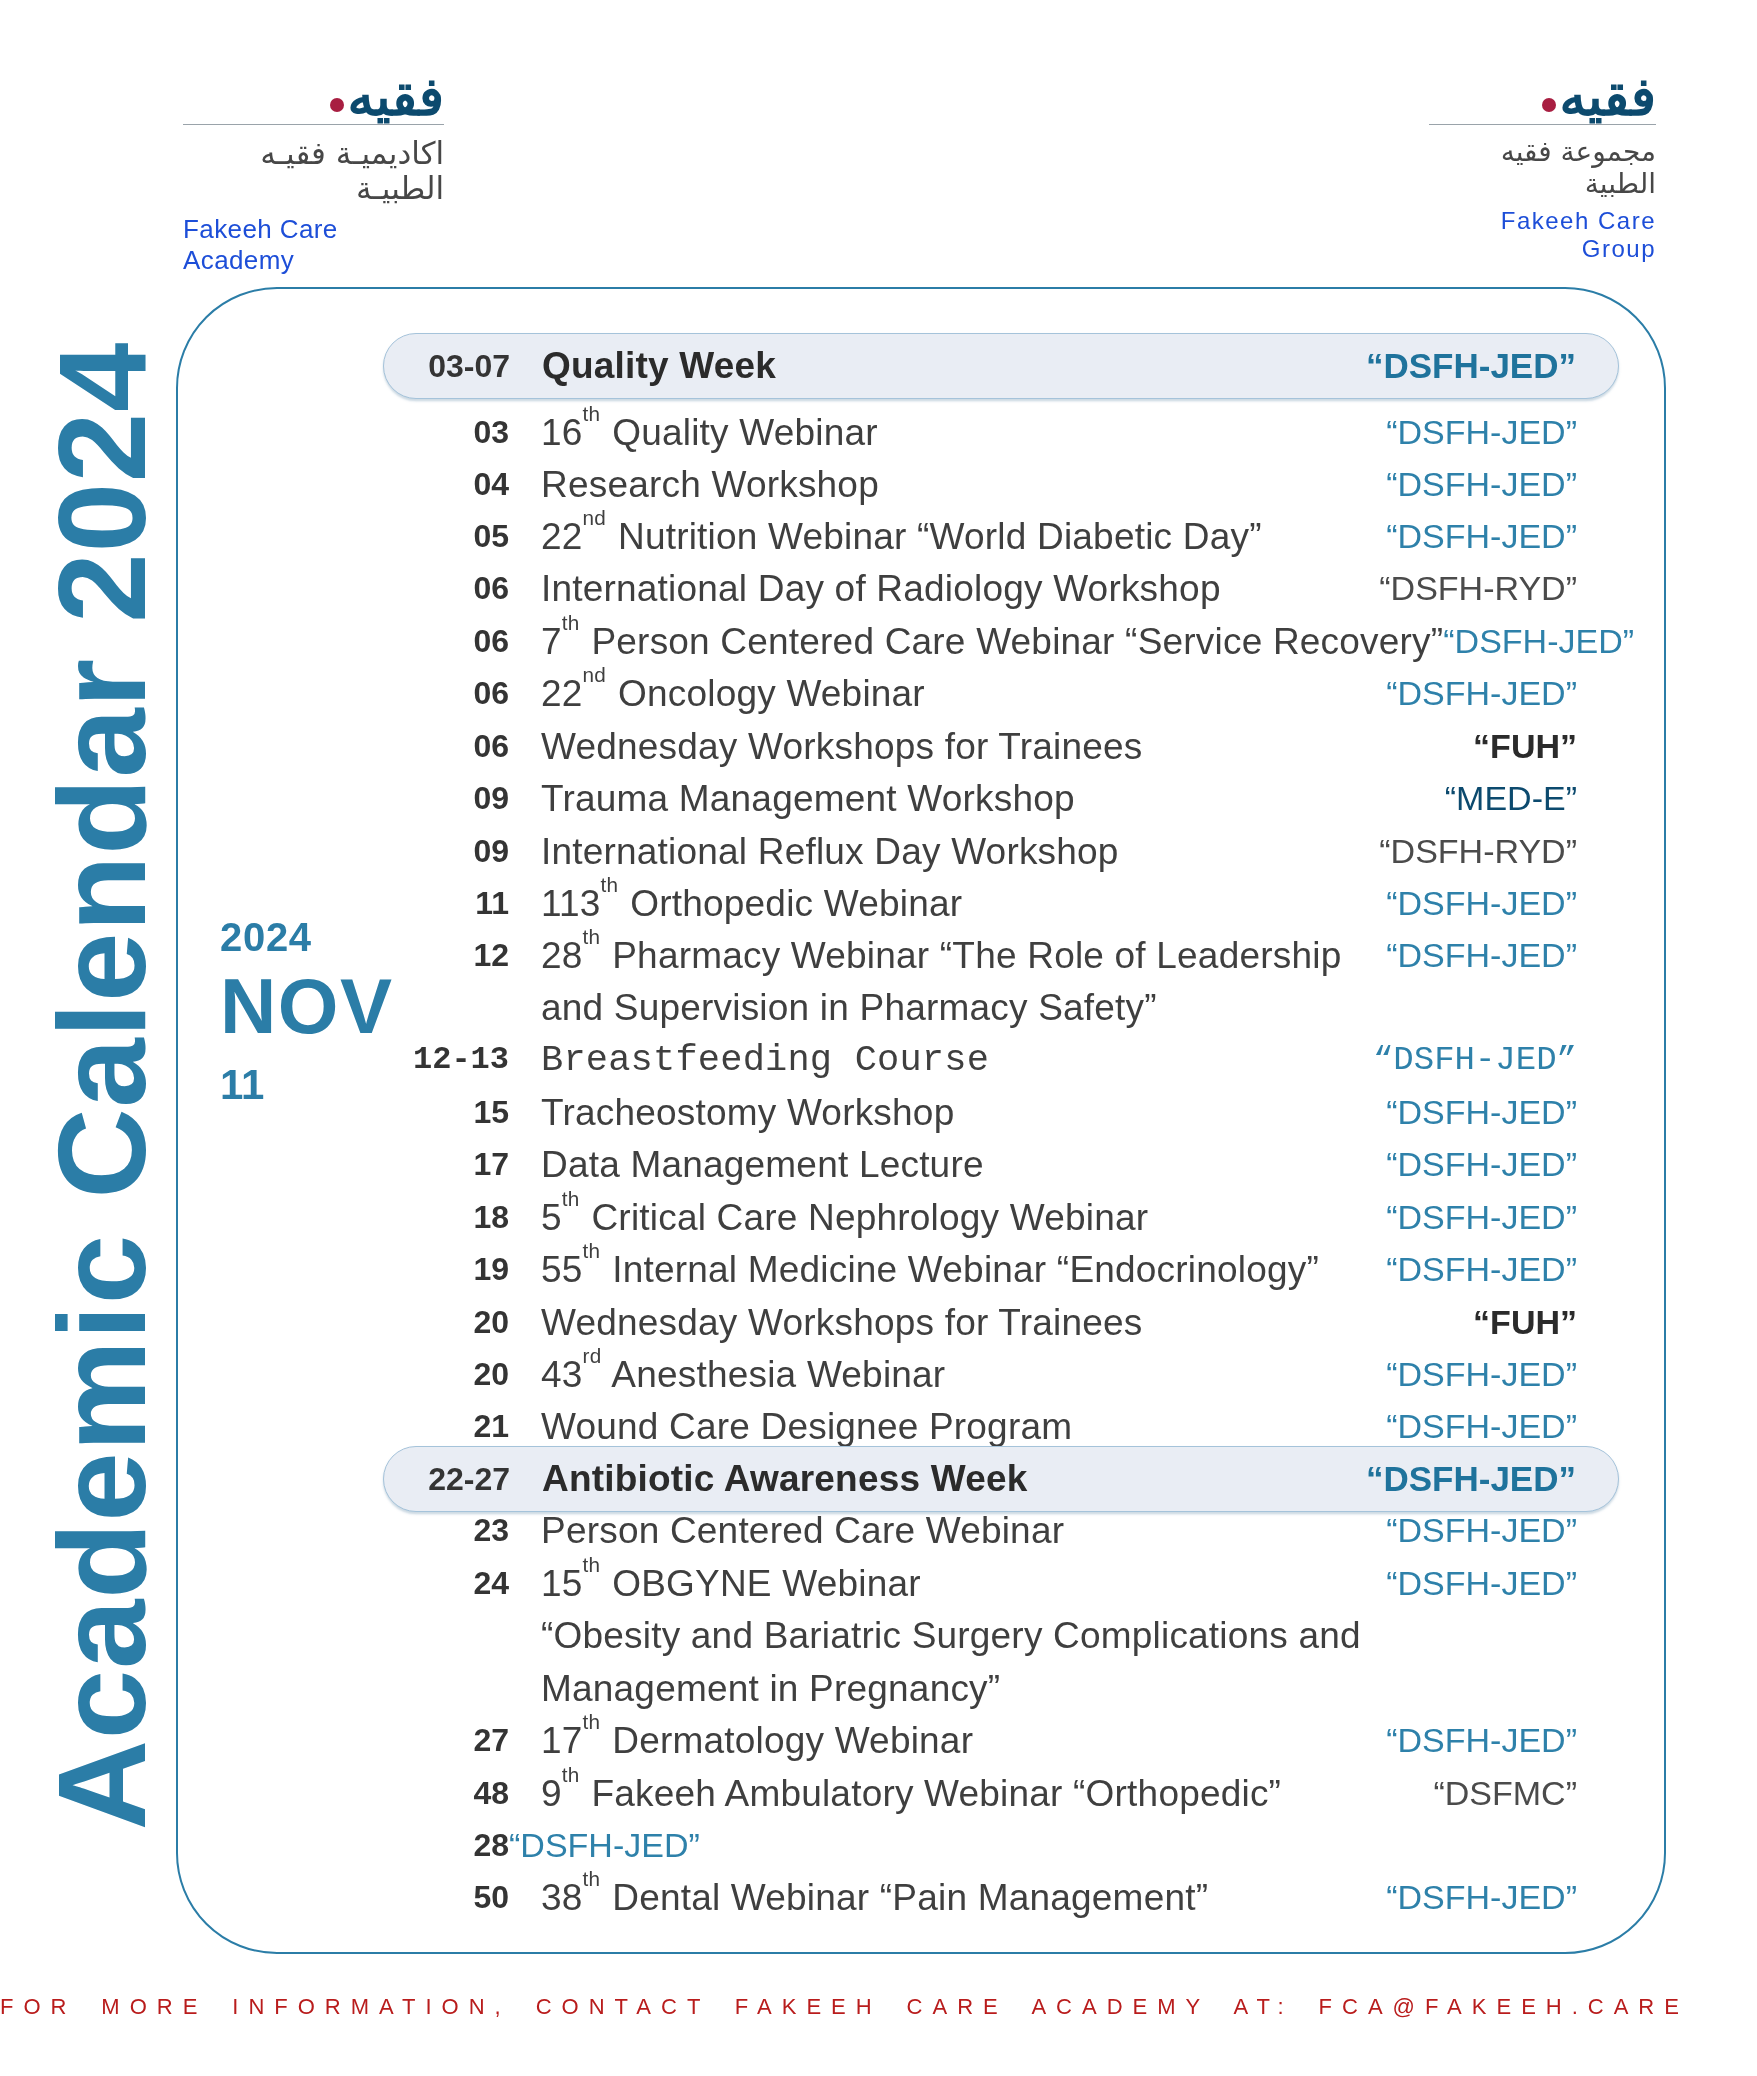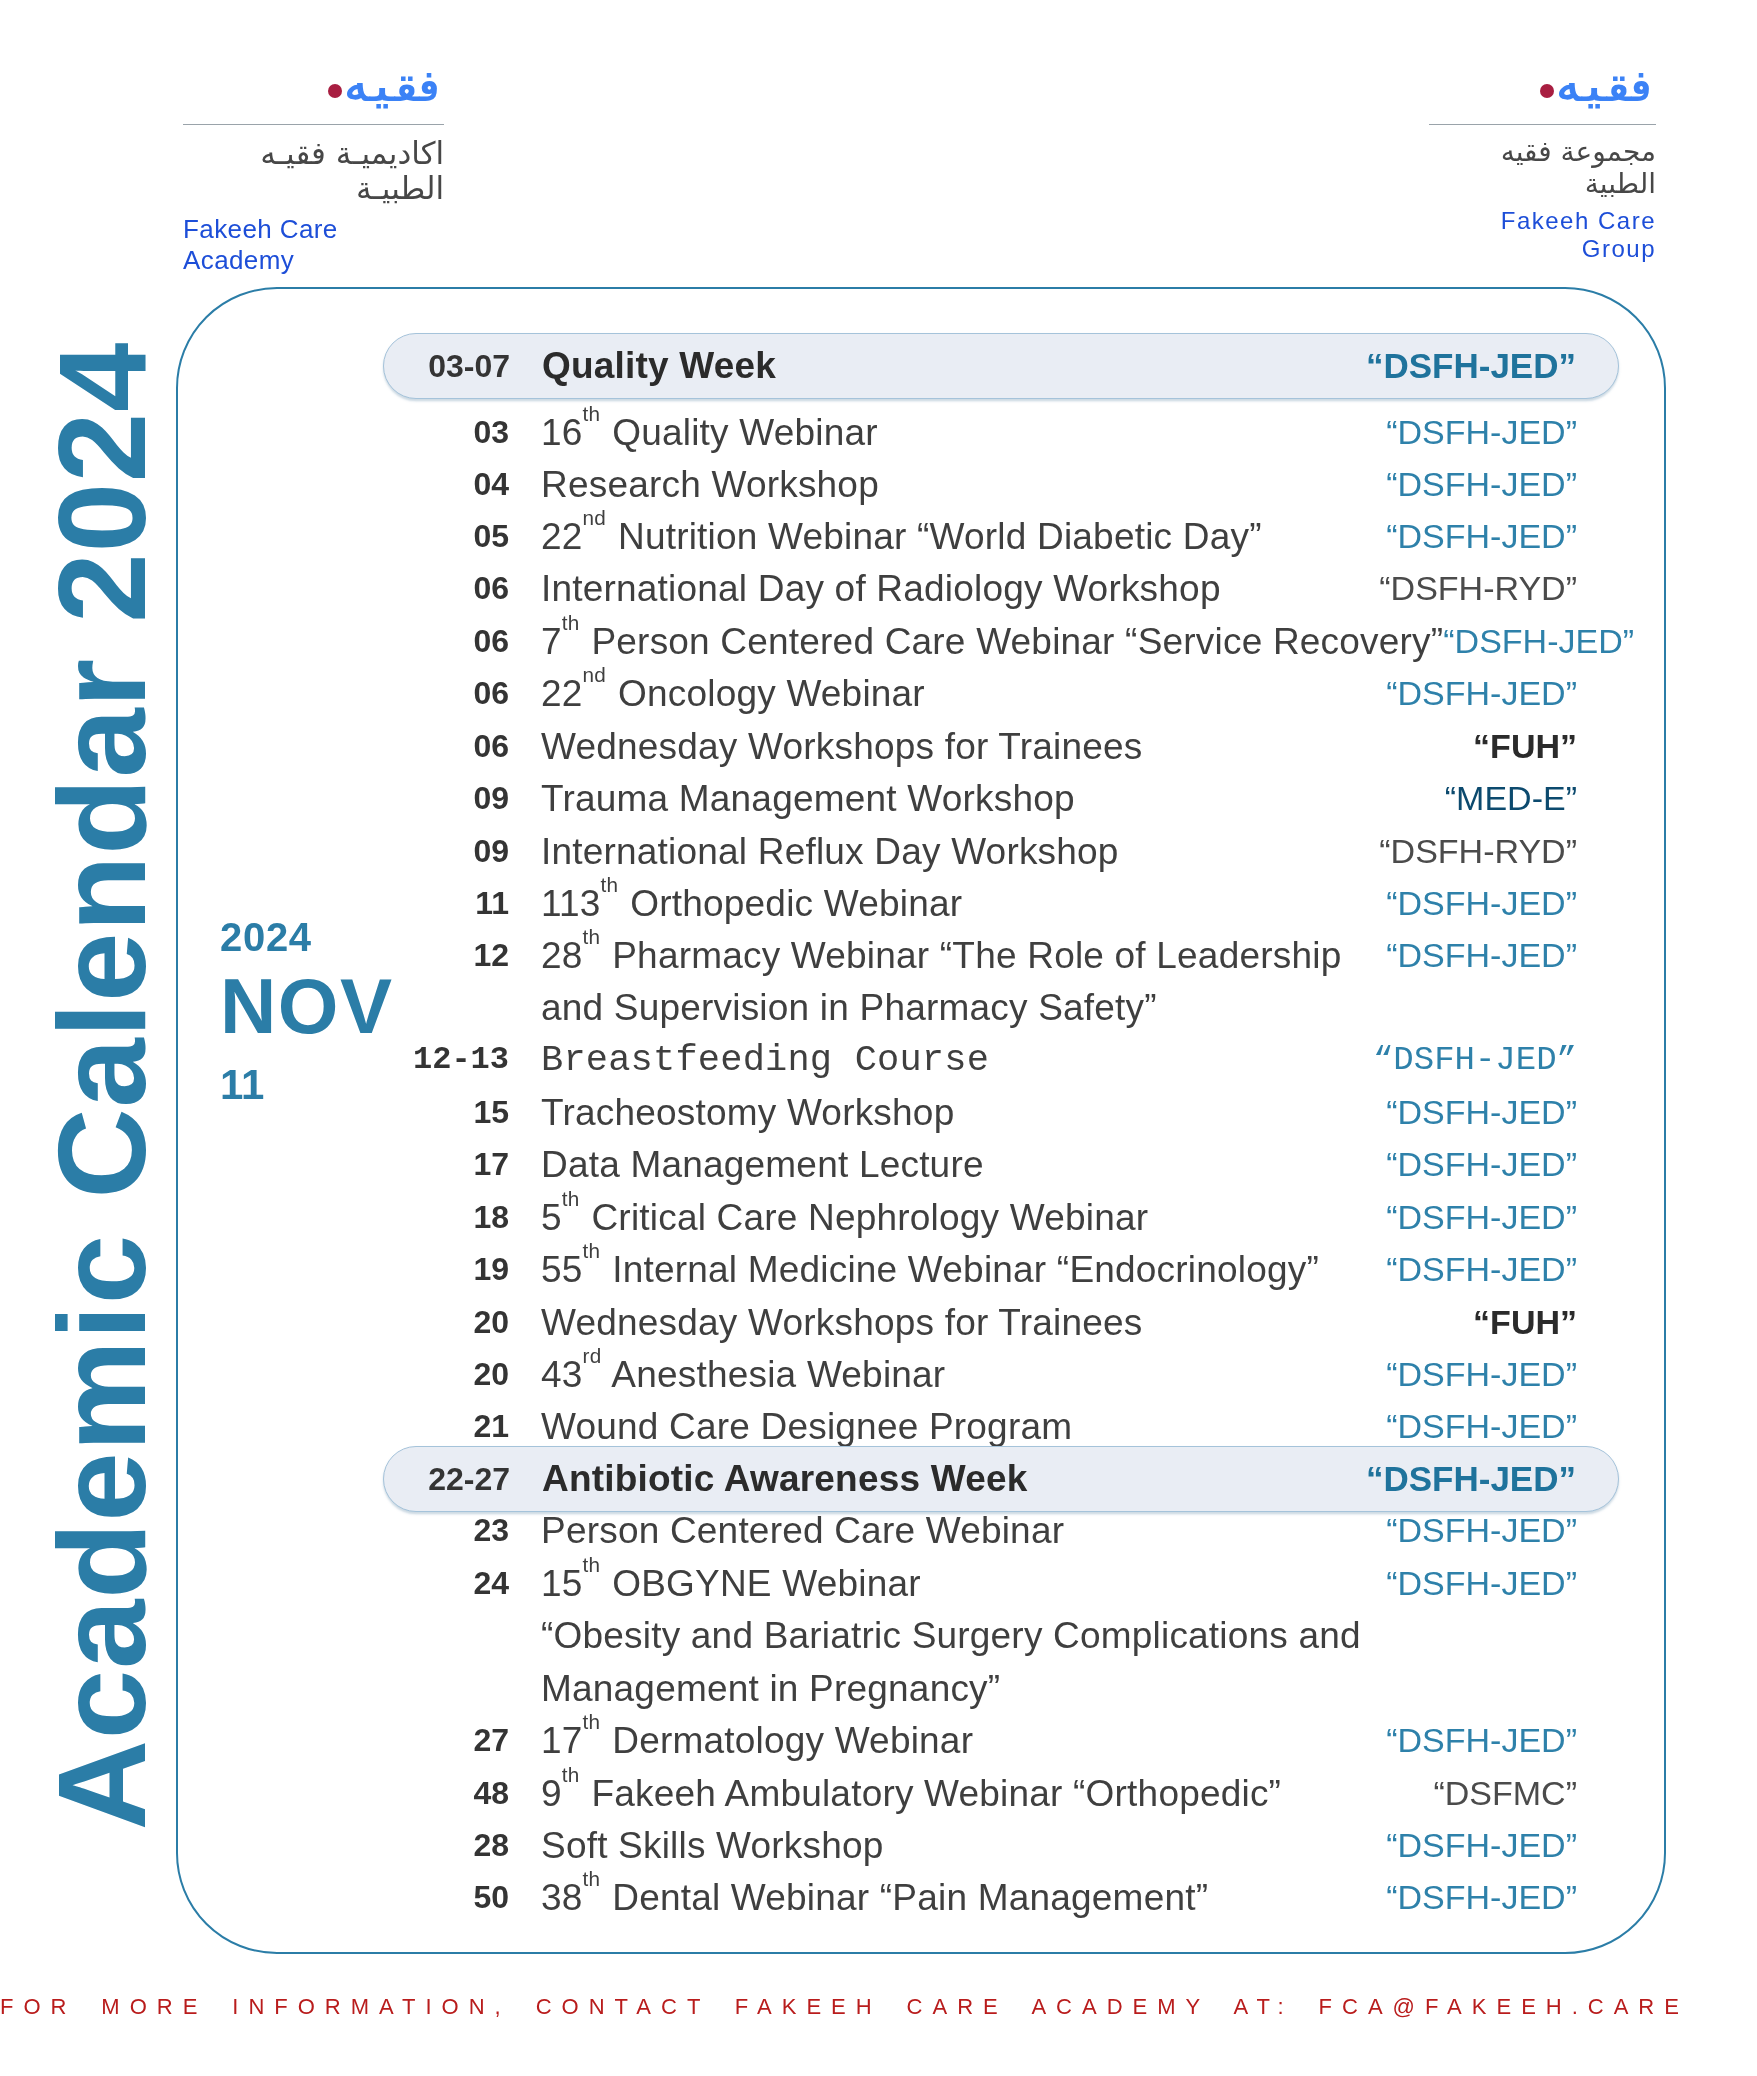--- a/index.html
+++ b/index.html
@@ -5,22 +5,22 @@
   * { margin:0; padding:0; box-sizing:border-box; }
   html,body { width:1758px; height:2077px; background:#ffffff; overflow:hidden;
               font-family:"Liberation Sans", sans-serif; }
   .page { position:relative; width:1758px; height:2077px; background:#fff; }
 
   
   .logo { position:absolute; top:70px; }
   .logo-left  { left:183px;  width:261px; }
   .logo-right { left:1429px; width:227px; }
   .wordmark { text-align:right; white-space:nowrap; line-height:1; height:45px; }
-  .wm-text { font-family:Liberation Mono, monospace; font-weight:bold;
-             font-size:41px; color:#3b82f6; letter-spacing:-0.7px; }
+  .wm-text { font-family:Liberation Sans, sans-serif; font-weight:bold;
+             font-size:53px; color:#0c4a6e; letter-spacing:-0.7px; }
   .wm-dot { display:inline-block; width:14px; height:14px; border-radius:50%;
             background:#a81e41; position:relative; top:-2.9px; margin-right:3.7px; }
   .logo-line { height:1.5px; background:#9aa3aa; margin:8.8px 0 10.3px 0; }
   .logo-ar { font-family:"DejaVu Sans", sans-serif; color:#474747; text-align:right;
              font-size:31px; line-height:1.15; }
   .logo-right .logo-ar { font-size:28px; }
   .logo-en { color:#1d4ed8; font-size:26px; margin-top:7.3px; letter-spacing:0.4px; }
   .logo-left  .logo-en { text-align:left; }
   .logo-right .logo-en { text-align:right; letter-spacing:1.5px; font-size:24px; }
 
@@ -229,21 +229,20 @@
         <span class="title">17<sup>th</sup> Dermatology Webinar</span>
         <span class="loc teal">“DSFH-JED”</span>
       </div>
       <div class="row" style="top: 1762px;">
         <span class="date">48</span>
         <span class="title">9<sup>th</sup> Fakeeh Ambulatory Webinar “Orthopedic”</span>
         <span class="loc dark">“DSFMC”</span>
       </div>
       <div class="row" style="top: 1814px;">
         <span class="date">28</span>
-        <span class="title">Soft Skills Workshop</span>
         <span class="loc teal">“DSFH-JED”</span>
       </div>
       <div class="row" style="top: 1866px;">
         <span class="date">50</span>
         <span class="title">38<sup>th</sup> Dental Webinar “Pain Management”</span>
         <span class="loc teal">“DSFH-JED”</span>
       </div>
     </div>
 
   <div class="footer">FOR MORE INFORMATION, CONTACT FAKEEH CARE ACADEMY AT: FCA@FAKEEH.CARE</div>

